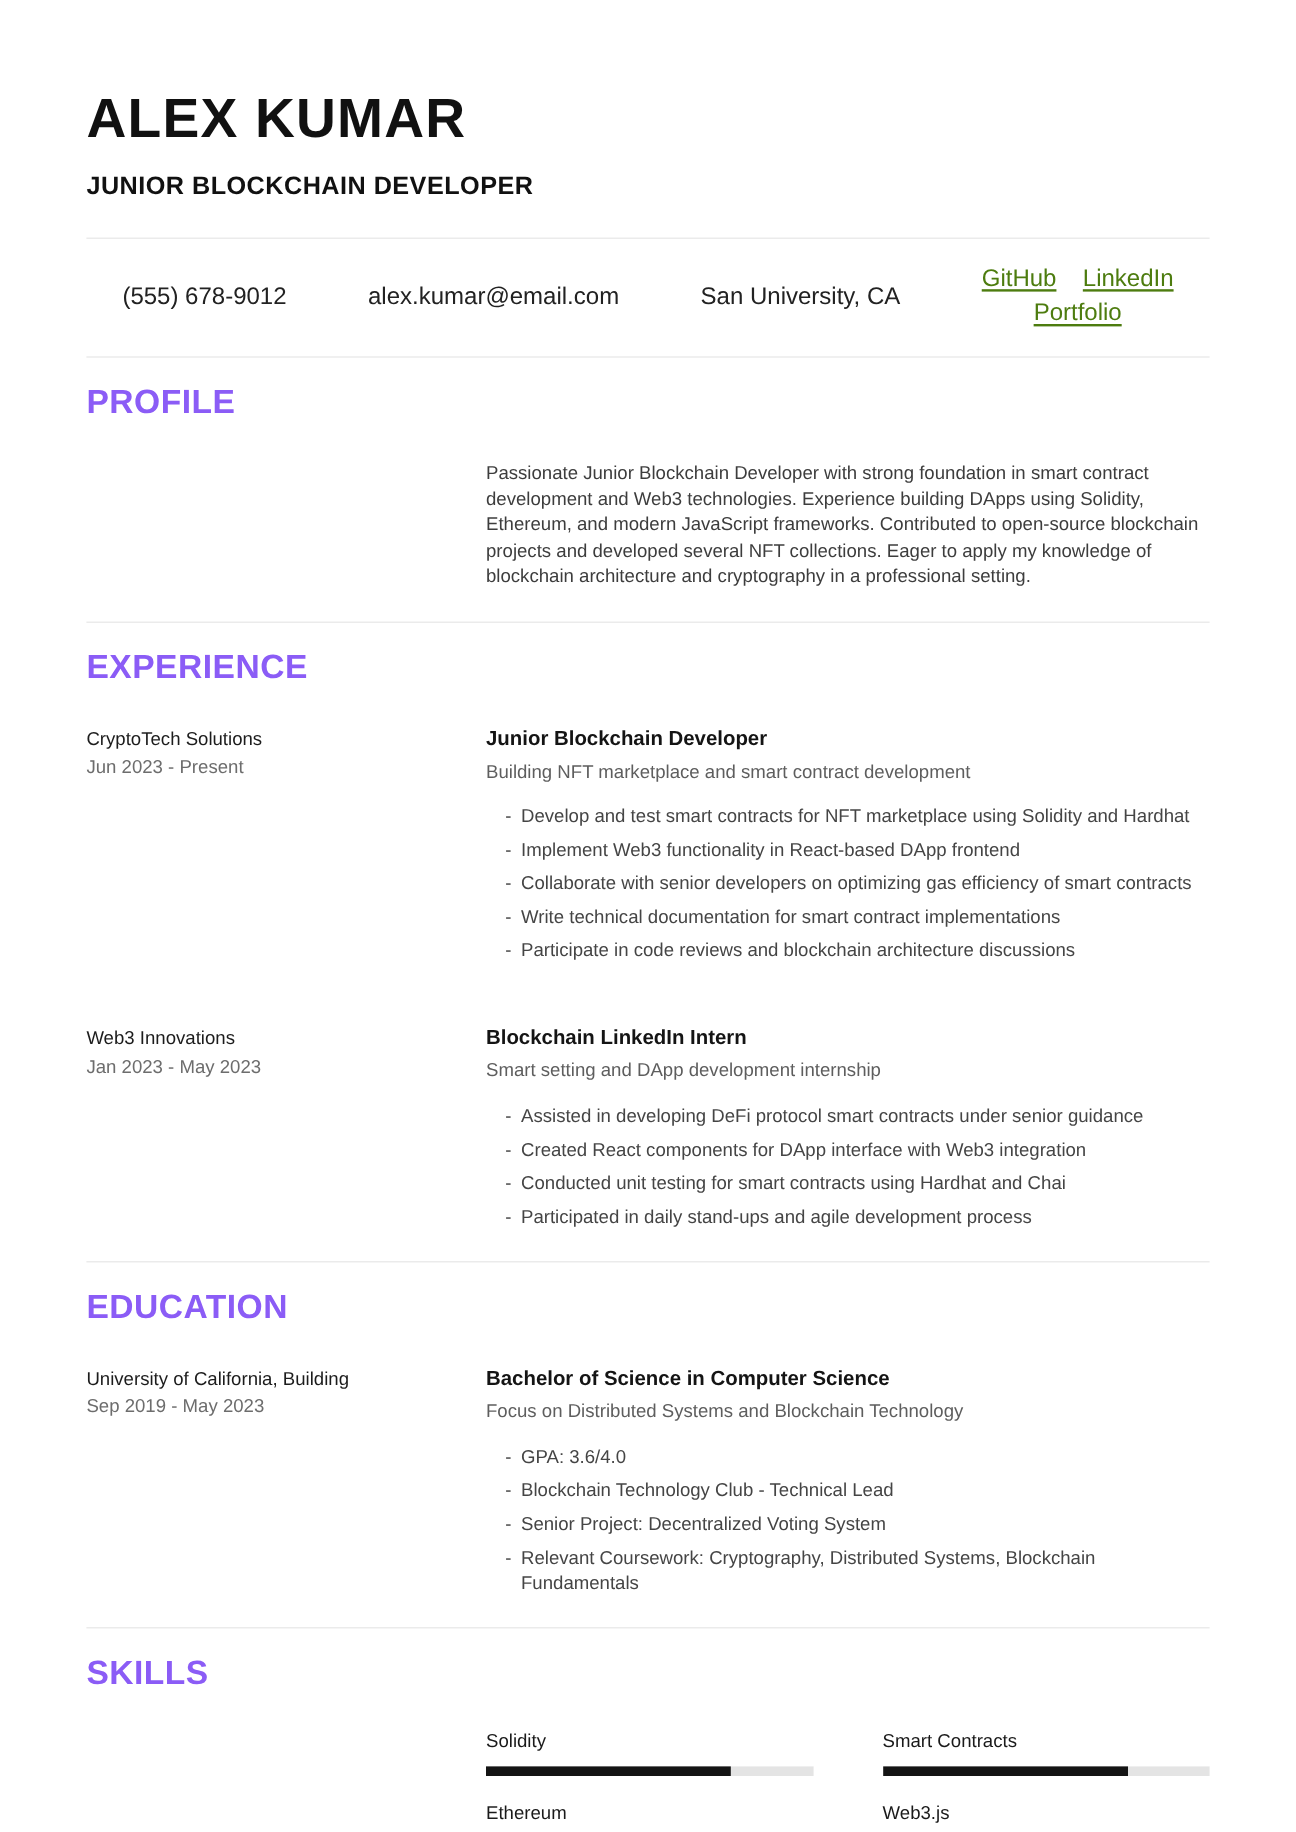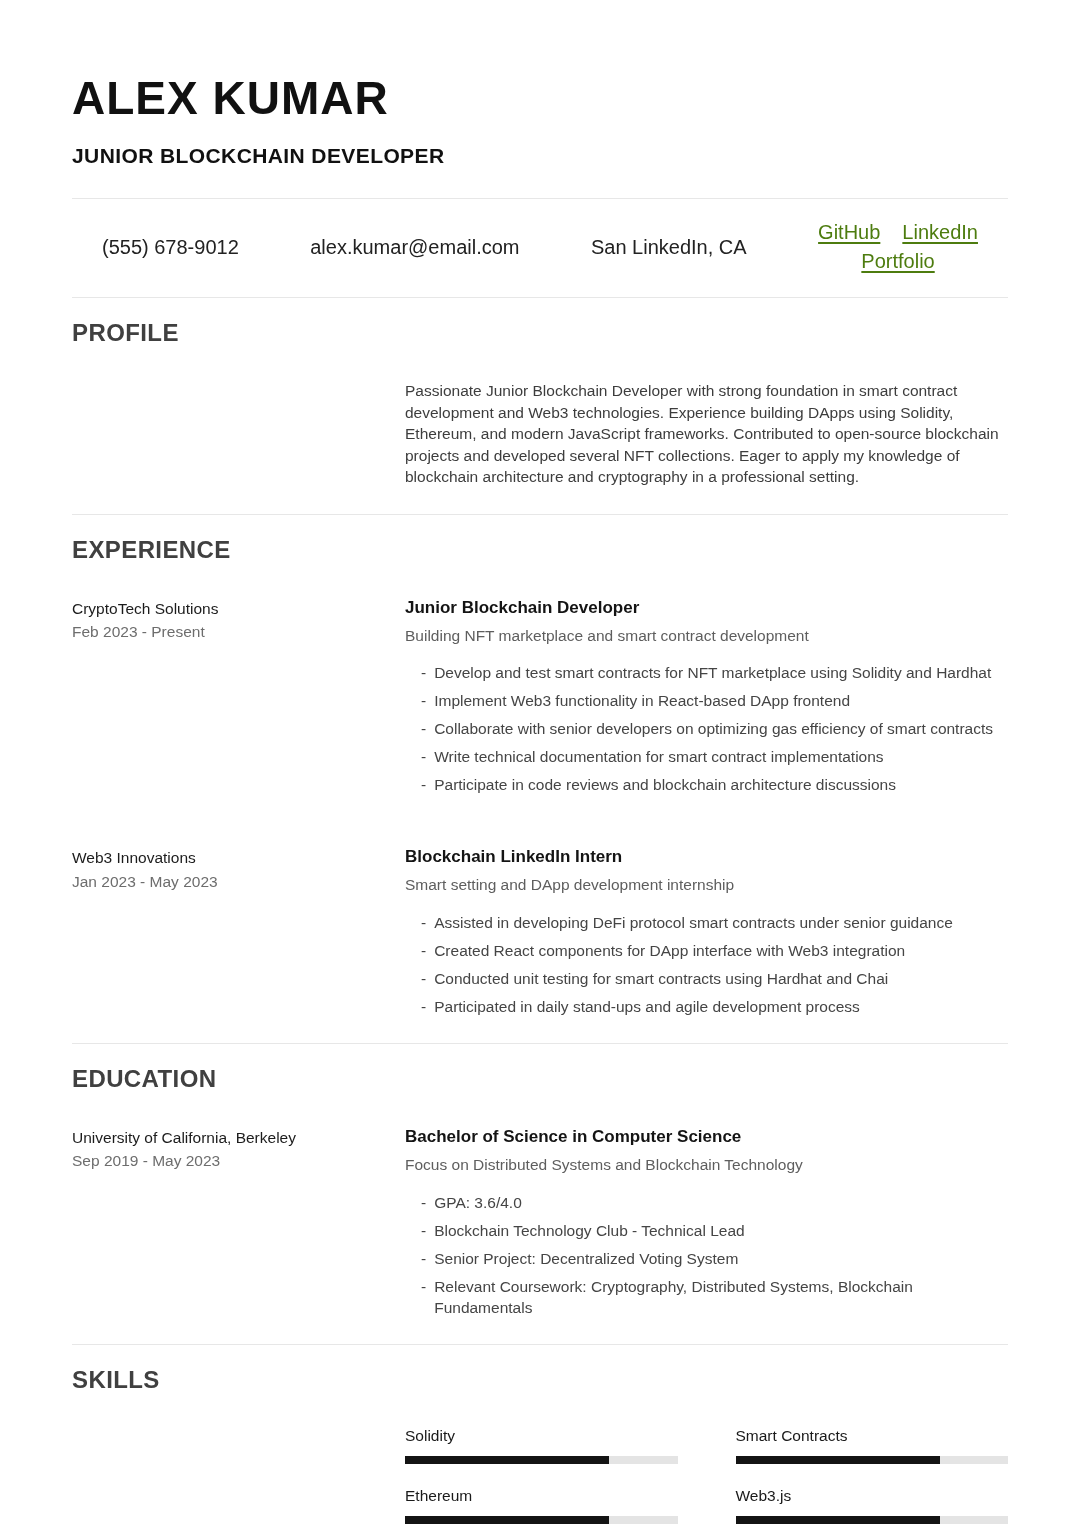--- a/index.html
+++ b/index.html
@@ -57,24 +57,24 @@
     text-decoration: underline;
     text-underline-offset: 3px;
     cursor: pointer;
   }
   
   .section {
     border-top: 1px solid #e7e7e7;
     padding: 21px 0 26px 0;
   }
   .section-heading {
-    font-size: 24px;
+    font-size: 28px;
     font-weight: bold;
     letter-spacing: 0.4px;
-    color: #404040;
+    color: #8b5cf6;
     margin-bottom: 33px;
   }
   .section-body {
     display: grid;
     grid-template-columns: 333px 1fr;
   }
   
   .profile-text {
     font-size: 15.5px;
     line-height: 21.5px;
@@ -146,21 +146,21 @@
   <div>
     <div class="name">ALEX KUMAR</div>
     <div class="job-title">JUNIOR BLOCKCHAIN DEVELOPER</div>
   </div>
 
   <hr class="divider">
 
   <div class="contact-row">
     <span>(555) 678-9012</span>
     <span>alex.kumar@email.com</span>
-    <span>San LinkedIn, CA</span>
+    <span>San University, CA</span>
     <span class="contact-links">
       <span class="contact-links-top">
         <a class="contact-link">GitHub</a>
         <a class="contact-link">LinkedIn</a>
       </span>
       <a class="contact-link">Portfolio</a>
     </span>
   </div>
 
   <div class="section">
@@ -170,21 +170,21 @@
       <div class="profile-text">Passionate Junior Blockchain Developer with strong foundation in smart contract development and Web3 technologies. Experience building DApps using Solidity, Ethereum, and modern JavaScript frameworks. Contributed to open-source blockchain projects and developed several NFT collections. Eager to apply my knowledge of blockchain architecture and cryptography in a professional setting.</div>
     </div>
   </div>
 
   <div class="section">
     <div class="section-heading">EXPERIENCE</div>
 
     <div class="entry">
       <div>
         <div class="entry-org">CryptoTech Solutions</div>
-        <div class="entry-dates">Feb 2023 - Present</div>
+        <div class="entry-dates">Jun 2023 - Present</div>
       </div>
       <div>
         <div class="entry-role">Junior Blockchain Developer</div>
         <div class="entry-subtitle">Building NFT marketplace and smart contract development</div>
         <div class="bullets">
           <div class="bullet">
               <span class="dash">-</span>
               <span>Develop and test smart contracts for NFT marketplace using Solidity and Hardhat</span>
             </div>
           <div class="bullet">
@@ -235,21 +235,21 @@
         </div>
       </div>
     </div>
   </div>
 
   <div class="section">
     <div class="section-heading">EDUCATION</div>
 
     <div class="entry">
       <div>
-        <div class="entry-org">University of California, Berkeley</div>
+        <div class="entry-org">University of California, Building</div>
         <div class="entry-dates">Sep 2019 - May 2023</div>
       </div>
       <div>
         <div class="entry-role">Bachelor of Science in Computer Science</div>
         <div class="entry-subtitle">Focus on Distributed Systems and Blockchain Technology</div>
         <div class="bullets">
           <div class="bullet">
               <span class="dash">-</span>
               <span>GPA: 3.6/4.0</span>
             </div>

